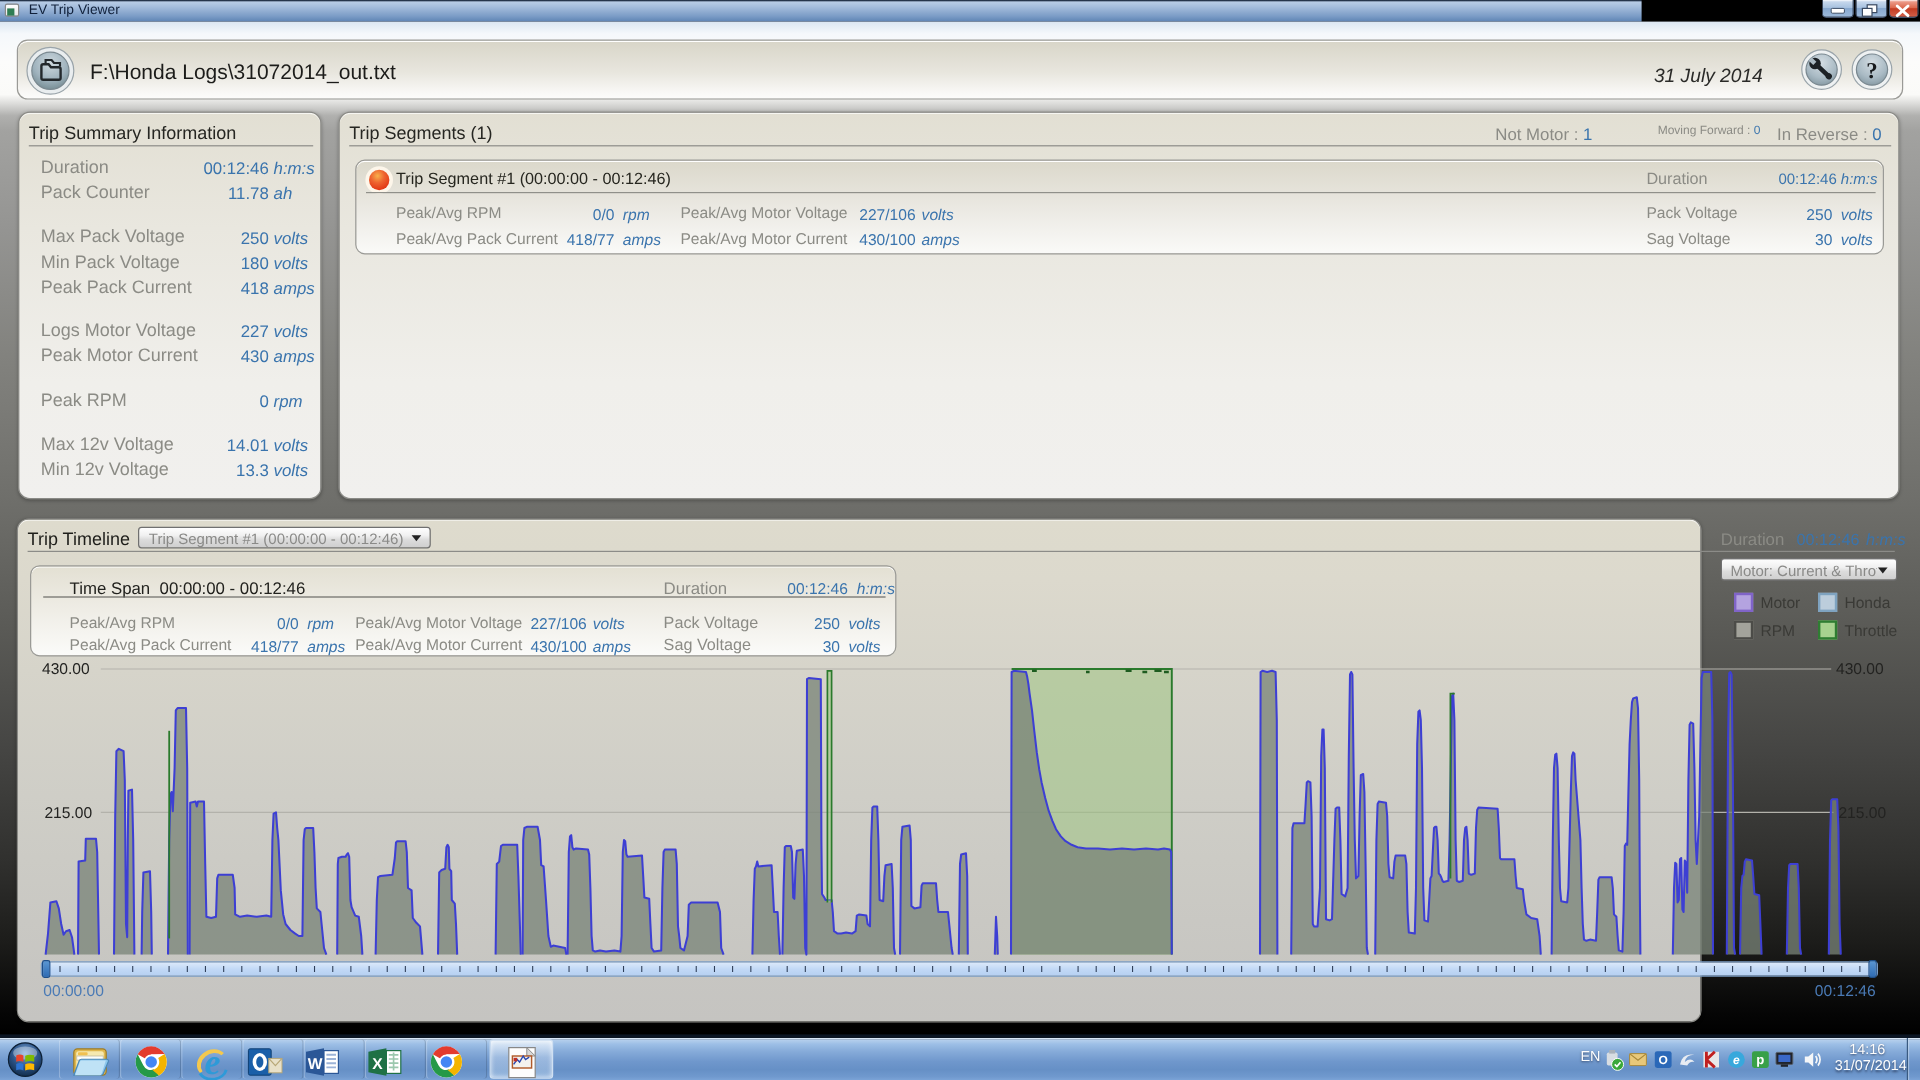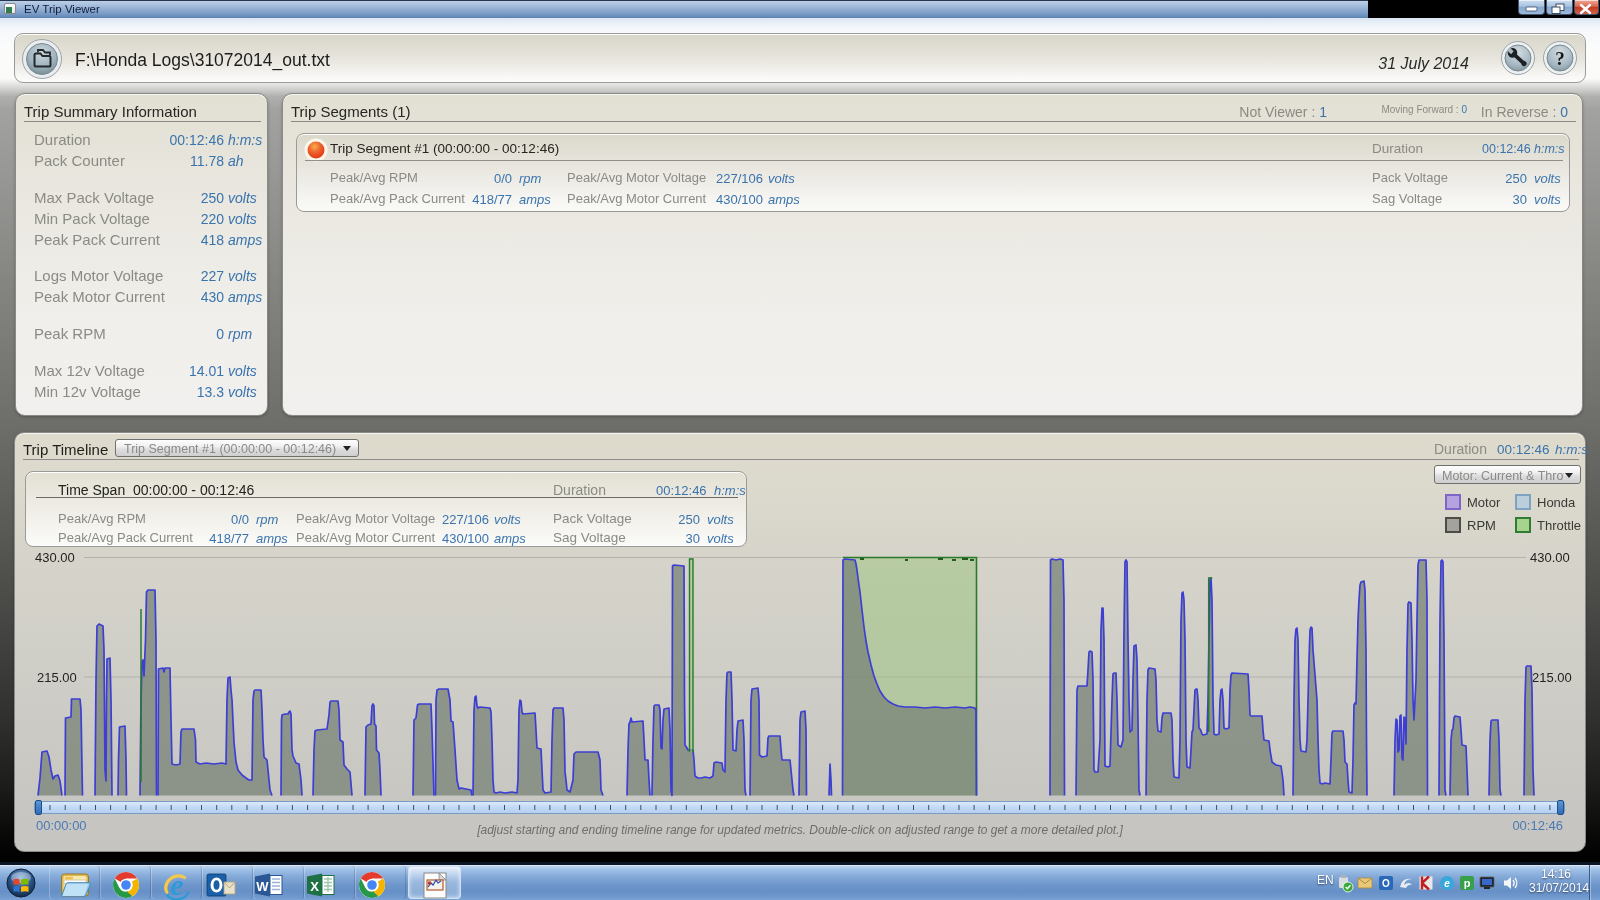--- a/index.html
+++ b/index.html
@@ -16,21 +16,21 @@
 
 #frame{position:absolute;left:0;top:18px;width:1600px;height:844px;background:linear-gradient(180deg,#dbe6f2 0%,#f5f8fb 1.2%,#fcfcfb 4%,#fafaf8 7.2%,#dcdcda 8.1%,#b0b0ae 9.3%,#a2a2a0 10.8%,#959593 20%,#82827e 33%,#6f6f6b 47%,#5a5a56 60%,#454543 72%,#30302e 83%,#1c1c1a 91%,#050505 98%,#000 100%)}
 
 #toolbar{position:absolute;left:14px;top:33px;width:1572px;height:50px;border:1px solid #9a9a96;border-radius:9px;background:linear-gradient(#d8d5c8,#e8e6de 55%,#f9f8f6 90%,#fcfcfb);box-shadow:inset 0 1px 0 #fff}
 #fpath{position:absolute;left:60px;top:16px;font-size:17.5px;color:#1c1c1a}
 #fdate{position:absolute;right:116px;top:21px;font-size:16px;font-style:italic;color:#2a2a28}
 
 .panel{position:absolute;border:1px solid #8a8a86;border-radius:10px;background:linear-gradient(#e2dfd3,#e9e7df 30%,#f0efeb 70%,#f1f0ee);box-shadow:inset 0 1px 0 rgba(255,255,255,.7),0 1px 3px rgba(0,0,0,.25)}
 #psum{left:15px;top:93px;width:253px;height:323px}
 #pseg{left:282px;top:93px;width:1301px;height:323px}
-#ptim{left:14px;top:432px;width:1572px;height:420px;background:linear-gradient(#dedbcd,#dcd9cd 12%,#d6d4ca 30%,#cfcec7 55%,#c9c8c3 80%,#c5c4c1)}
+#ptim{left:14px;top:432px;width:1404px;height:420px;background:linear-gradient(#dedbcd,#dcd9cd 12%,#d6d4ca 30%,#cfcec7 55%,#c9c8c3 80%,#c5c4c1)}
 .phead{position:absolute;left:8px;top:9px;font-size:15px;color:#262622}
 .punder{position:absolute;left:8px;height:1px;background:#8c8c88}
 .lab{color:#8b8b85}.val{color:#3a74ad}.unit{color:#3a74ad;font-style:italic}
 .row{position:absolute;font-size:14px;white-space:nowrap}
 
 .srl{position:absolute;left:18px;font-size:15px;color:#8b8b85}
 .srv{position:absolute;width:190px;text-align:right;font-size:14px;color:#3a74ad}
 .sru{position:absolute;left:212px;font-size:14px;font-style:italic;color:#3a74ad}
 
 #segcard{position:absolute;left:13px;top:39px;width:1274px;height:79px;border:1px solid #9a9a96;border-radius:8px;background:linear-gradient(#dbd8cb,#eceae4 55%,#fafaf8);box-shadow:inset 0 1px 0 #fff}
@@ -125,21 +125,21 @@
  <span class="srl" style="top:37px">Duration</span>
       <span class="srv" style="top:38px;left:18px">00:12:46</span>
       <span class="sru" style="top:38px">h:m:s</span>
  <span class="srl" style="top:58px">Pack Counter</span>
       <span class="srv" style="top:59px;left:18px">11.78</span>
       <span class="sru" style="top:59px">ah</span>
  <span class="srl" style="top:95px">Max Pack Voltage</span>
       <span class="srv" style="top:96px;left:18px">250</span>
       <span class="sru" style="top:96px">volts</span>
  <span class="srl" style="top:116px">Min Pack Voltage</span>
-      <span class="srv" style="top:117px;left:18px">220</span>
+      <span class="srv" style="top:117px;left:18px">180</span>
       <span class="sru" style="top:117px">volts</span>
  <span class="srl" style="top:137px">Peak Pack Current</span>
       <span class="srv" style="top:138px;left:18px">418</span>
       <span class="sru" style="top:138px">amps</span>
  <span class="srl" style="top:173px">Logs Motor Voltage</span>
       <span class="srv" style="top:174px;left:18px">227</span>
       <span class="sru" style="top:174px">volts</span>
  <span class="srl" style="top:194px">Peak Motor Current</span>
       <span class="srv" style="top:195px;left:18px">430</span>
       <span class="sru" style="top:195px">amps</span>
@@ -149,21 +149,21 @@
  <span class="srl" style="top:268px">Max 12v Voltage</span>
       <span class="srv" style="top:269px;left:18px">14.01</span>
       <span class="sru" style="top:269px">volts</span>
  <span class="srl" style="top:289px">Min 12v Voltage</span>
       <span class="srv" style="top:290px;left:18px">13.3</span>
       <span class="sru" style="top:290px">volts</span>
 </div>
 
 <div class="panel" id="pseg">
  <div class="phead">Trip Segments (1)</div>
- <span class="row" style="right:255px;top:10px;font-size:14px"><span class="lab">Not Viewer : </span><span class="val">1</span></span>
+ <span class="row" style="right:255px;top:10px;font-size:14px"><span class="lab">Not Motor : </span><span class="val">1</span></span>
  <span class="row" style="right:115px;top:10px;font-size:10px"><span class="lab">Moving Forward : </span><span class="val">0</span></span>
  <span class="row" style="right:14px;top:10px;font-size:14px"><span class="lab">In Reverse : </span><span class="val">0</span></span>
  <div class="punder" style="top:27px;width:1285px"></div>
  <div id="segcard">
   <svg width="30" height="26" style="position:absolute;left:6px;top:3px">
    <defs>
             <radialGradient id="rb" cx="42%" cy="30%" r="75%">
               <stop offset="0%" stop-color="#f8b04a"></stop>
               <stop offset="45%" stop-color="#ee6430"></stop>
               <stop offset="100%" stop-color="#e03010"></stop>
@@ -391,21 +391,20 @@
 <line x1="1504.4" y1="7" x2="1504.4" y2="12"></line>
 <line x1="1519.6" y1="7" x2="1519.6" y2="12"></line>
 <line x1="1534.7" y1="7" x2="1534.7" y2="12"></line>
 <line x1="1549.9" y1="7" x2="1549.9" y2="12"></line>
  </g>
 </svg>
 <span class="sh" style="left:35px"></span>
 <span class="sh" style="left:1557px"></span>
 <span class="ctime" style="left:36px">00:00:00</span>
 <span class="ctime" style="right:37px">00:12:46</span>
-<div id="notetxt">[adjust starting and ending timeline range for updated metrics. Double-click on adjusted range to get a more detailed plot.]</div>
 
 <div id="task">
       <div id="taskbg"></div>
  <svg width="1600" height="38" style="position:absolute;left:0;top:0">
   <defs>
    <radialGradient id="orb" cx="50%" cy="32%" r="70%">
             <stop offset="0%" stop-color="#7da8d8"></stop>
             <stop offset="55%" stop-color="#2c5488"></stop>
             <stop offset="100%" stop-color="#102a48"></stop>
           </radialGradient>

